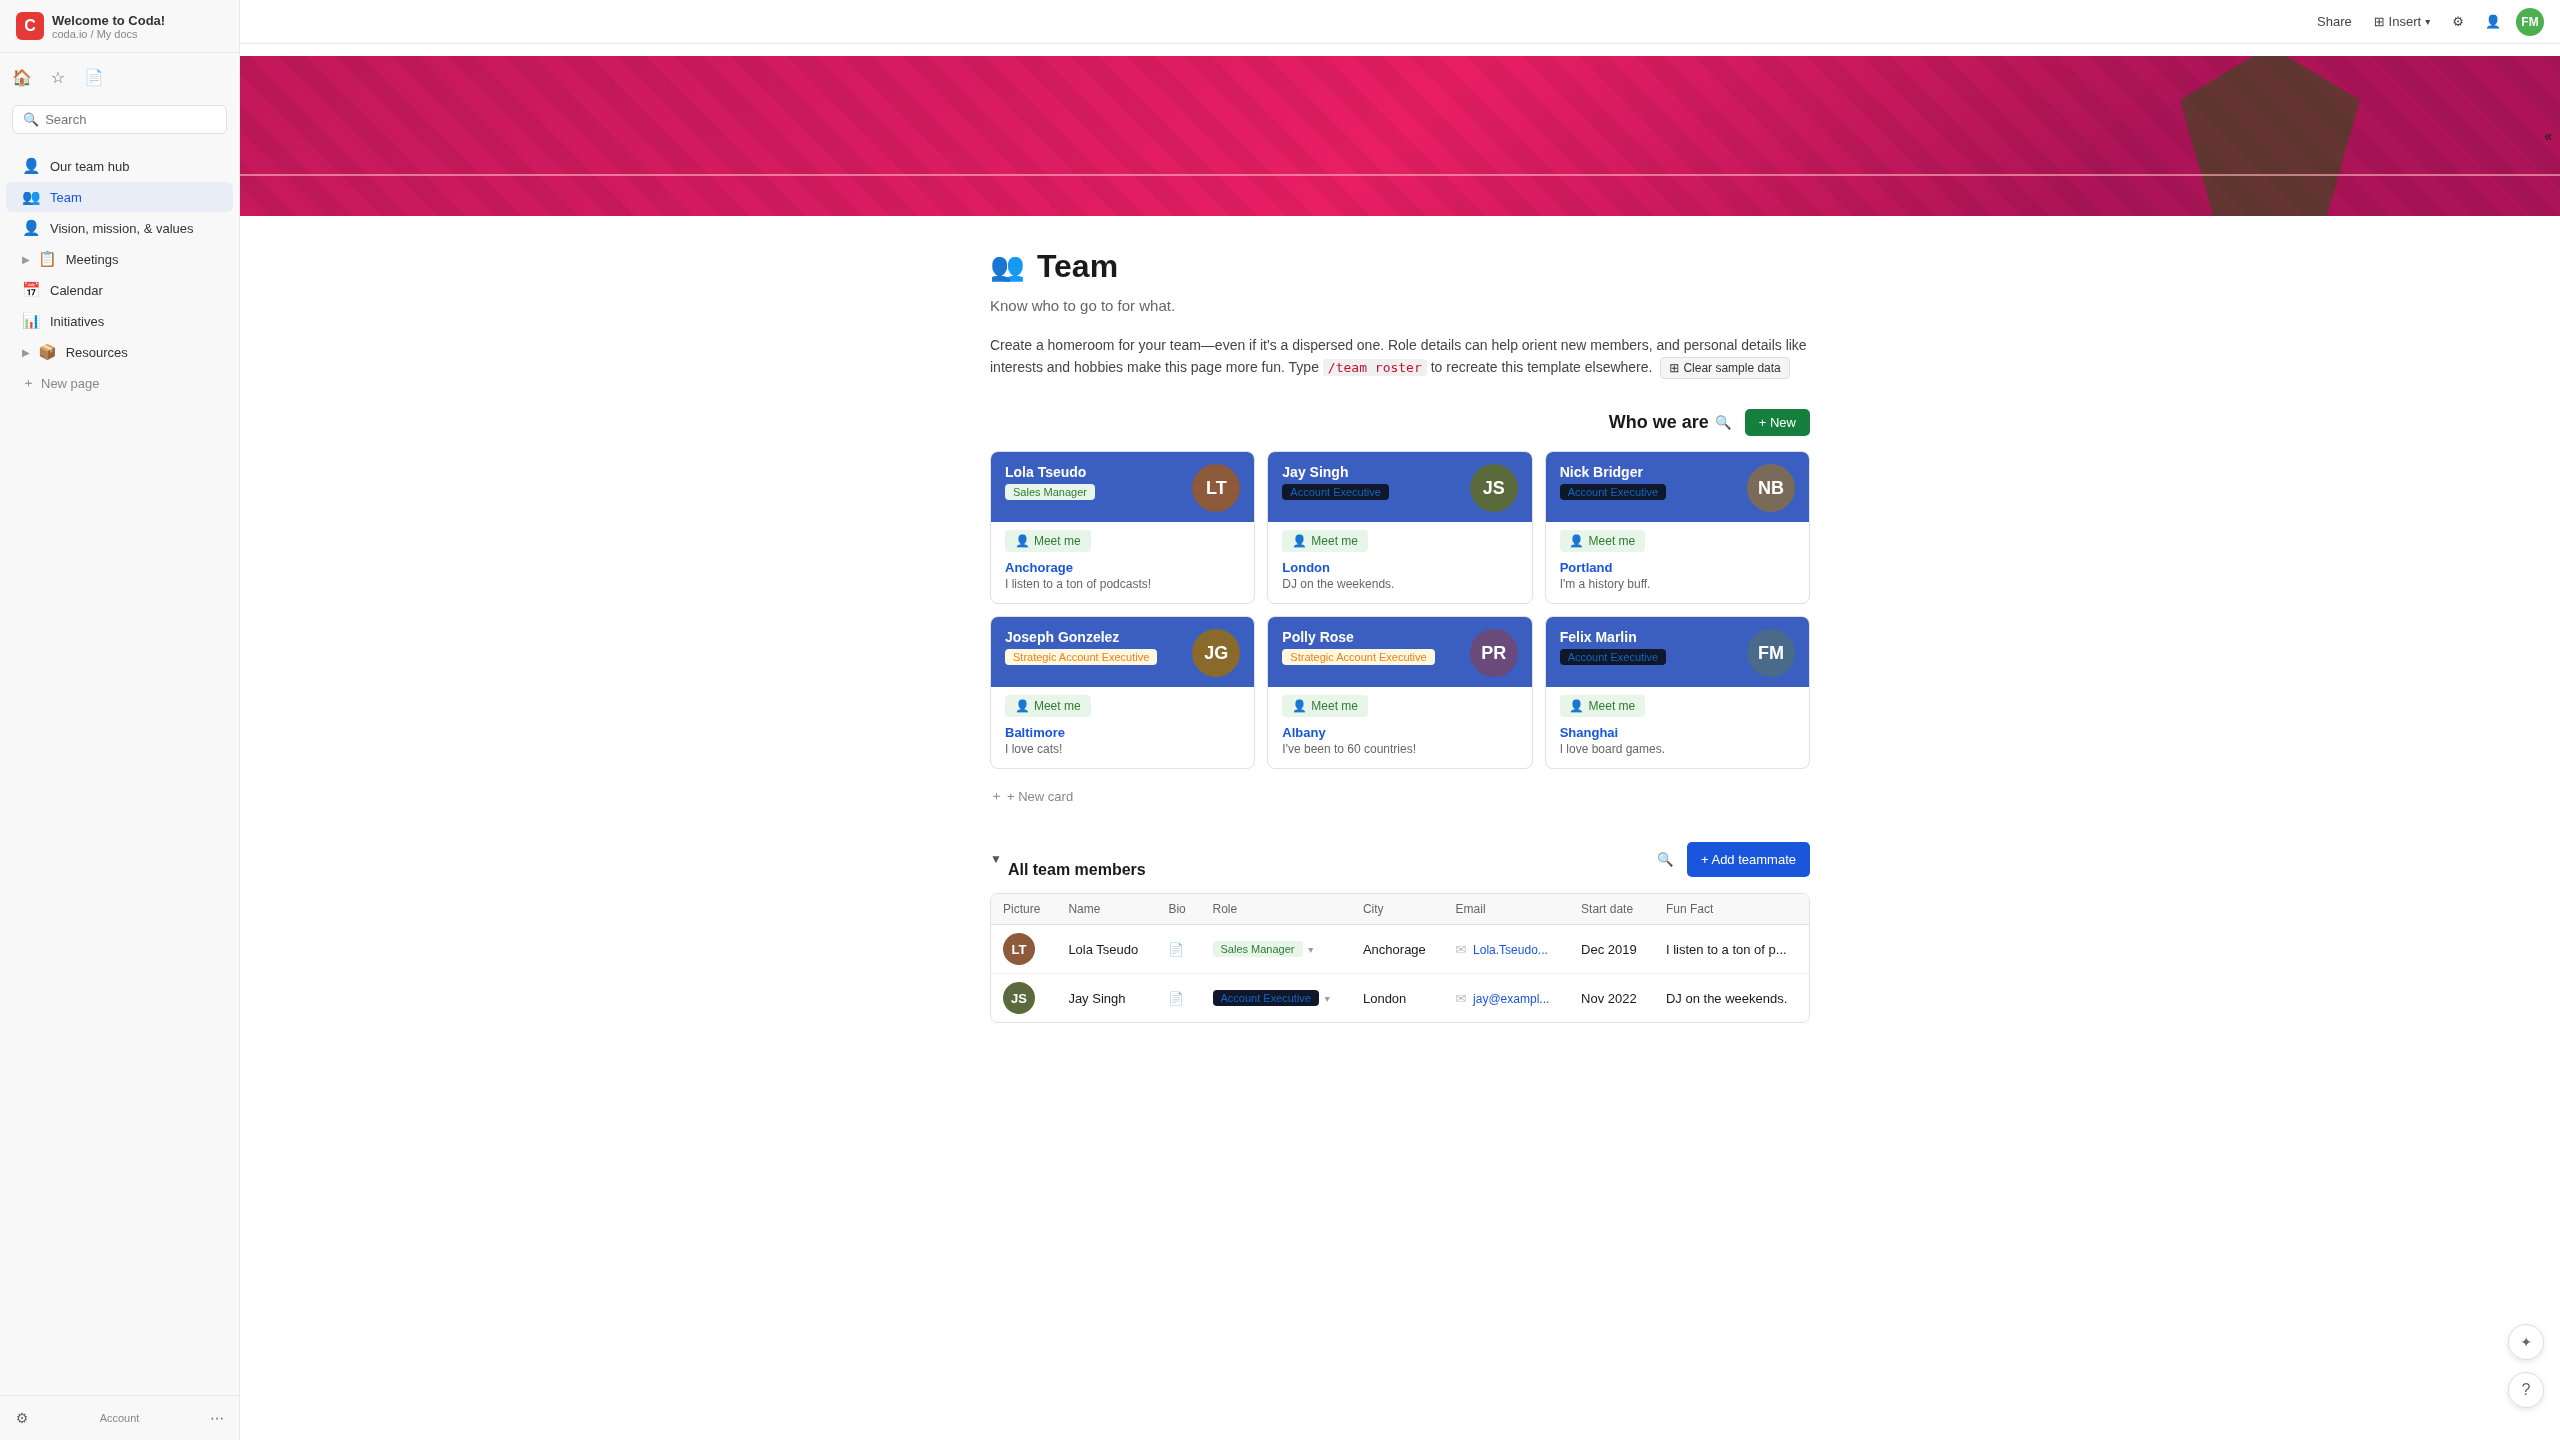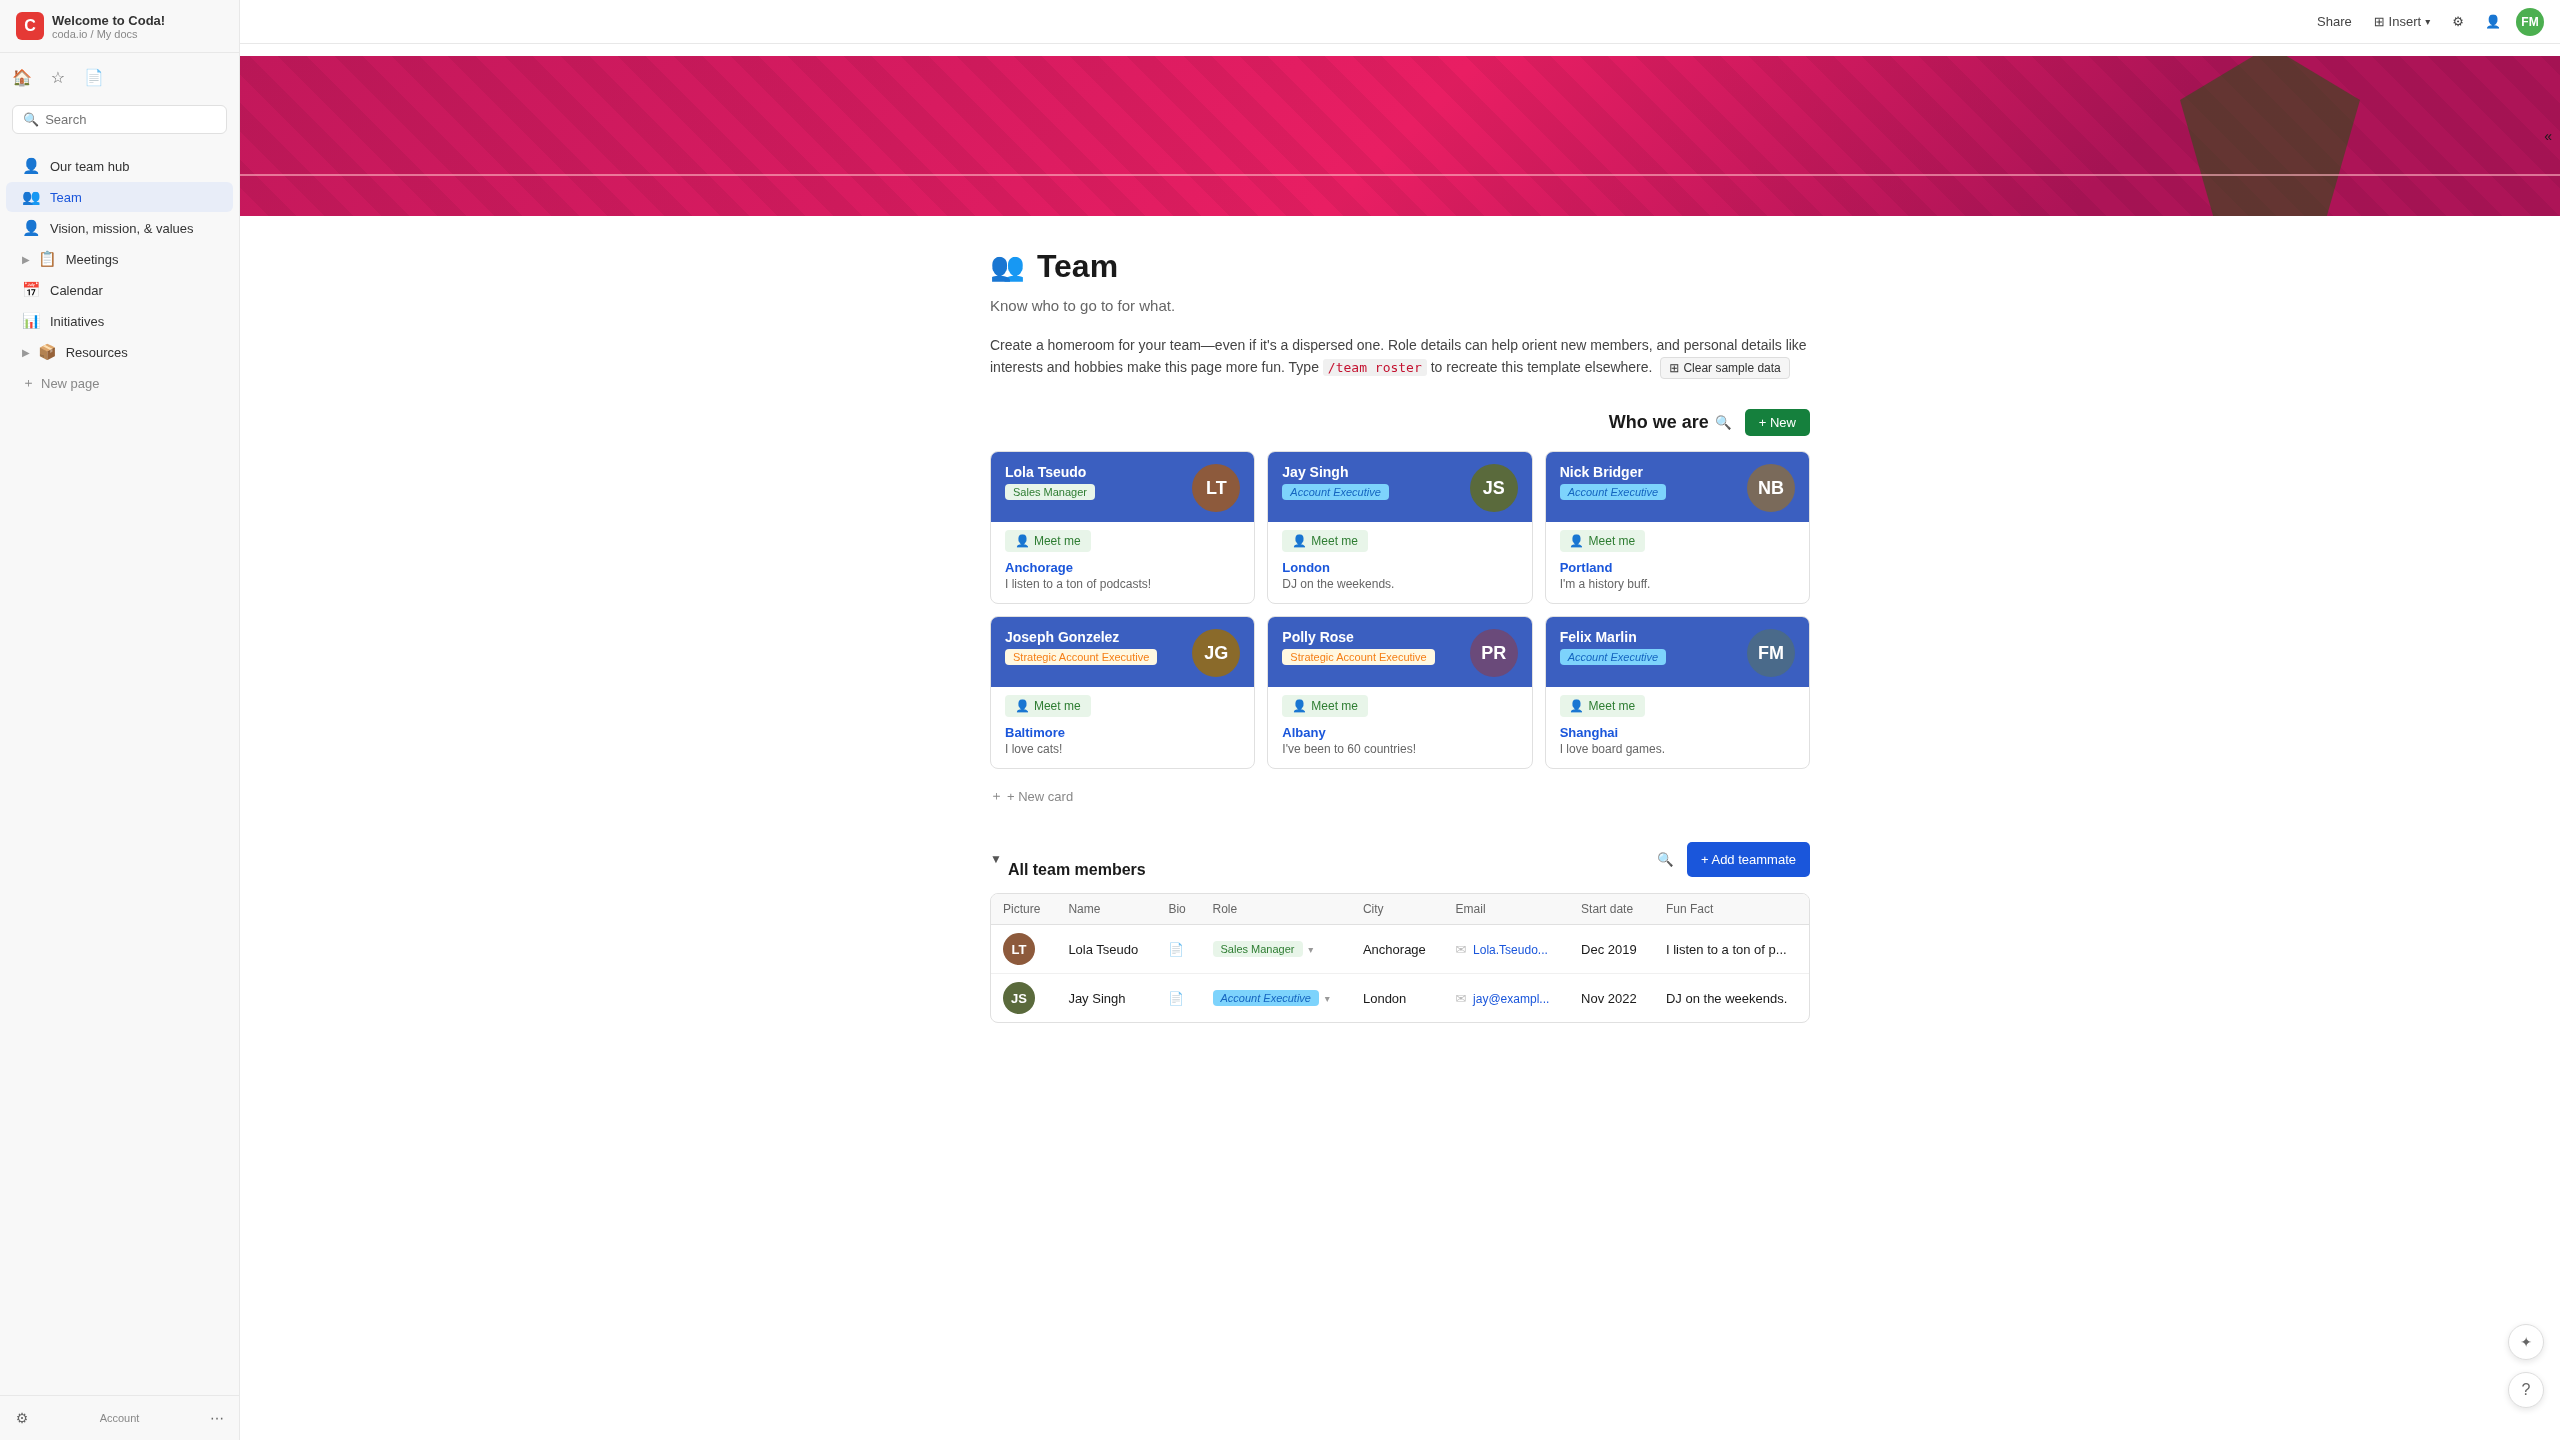--- a/index.html
+++ b/index.html
@@ -59,21 +59,21 @@
     
     .cards-grid { display: grid; grid-template-columns: repeat(3, 1fr); gap: 12px; margin-bottom: 12px; }
     .card { border-radius: 8px; overflow: hidden; border: 1px solid #e0e0e0; background: #fff; }
     .card-header { padding: 12px 14px 10px; display: flex; align-items: flex-start; justify-content: space-between; }
     .card-header-left { flex: 1; }
     .card-name { font-size: 14px; font-weight: 600; color: #fff; }
     .card-avatar-placeholder { width: 48px; height: 48px; border-radius: 50%; display: flex; align-items: center; justify-content: center; font-size: 18px; font-weight: 600; color: white; }
 
     .role-badge { display: inline-block; padding: 2px 8px; border-radius: 4px; font-size: 11px; font-weight: 500; margin-top: 4px; }
     .role-sales { background: #e8f5e9; color: #2e7d32; }
-    .role-account { background: #7dd3fc; color: #1565c0; font-style: italic; }
+    .role-account { background: #0f172a; color: #1565c0; }
     .role-strategic { background: #fff8e1; color: #f57f17; }
 
     .meet-btn { display: inline-flex; align-items: center; gap: 4px; background: #e8f5e9; color: #2e7d32; border: none; border-radius: 4px; padding: 4px 10px; font-size: 12px; cursor: pointer; margin: 8px 0 4px 14px; }
 
     .card-body { padding: 4px 14px 12px; }
     .card-city { font-size: 13px; font-weight: 600; color: #1a56db; cursor: pointer; }
     .card-fact { font-size: 12px; color: #666; margin-top: 2px; }
 
     .new-card-btn { color: #888; font-size: 13px; cursor: pointer; padding: 6px 0; display: flex; align-items: center; gap: 4px; }
 

